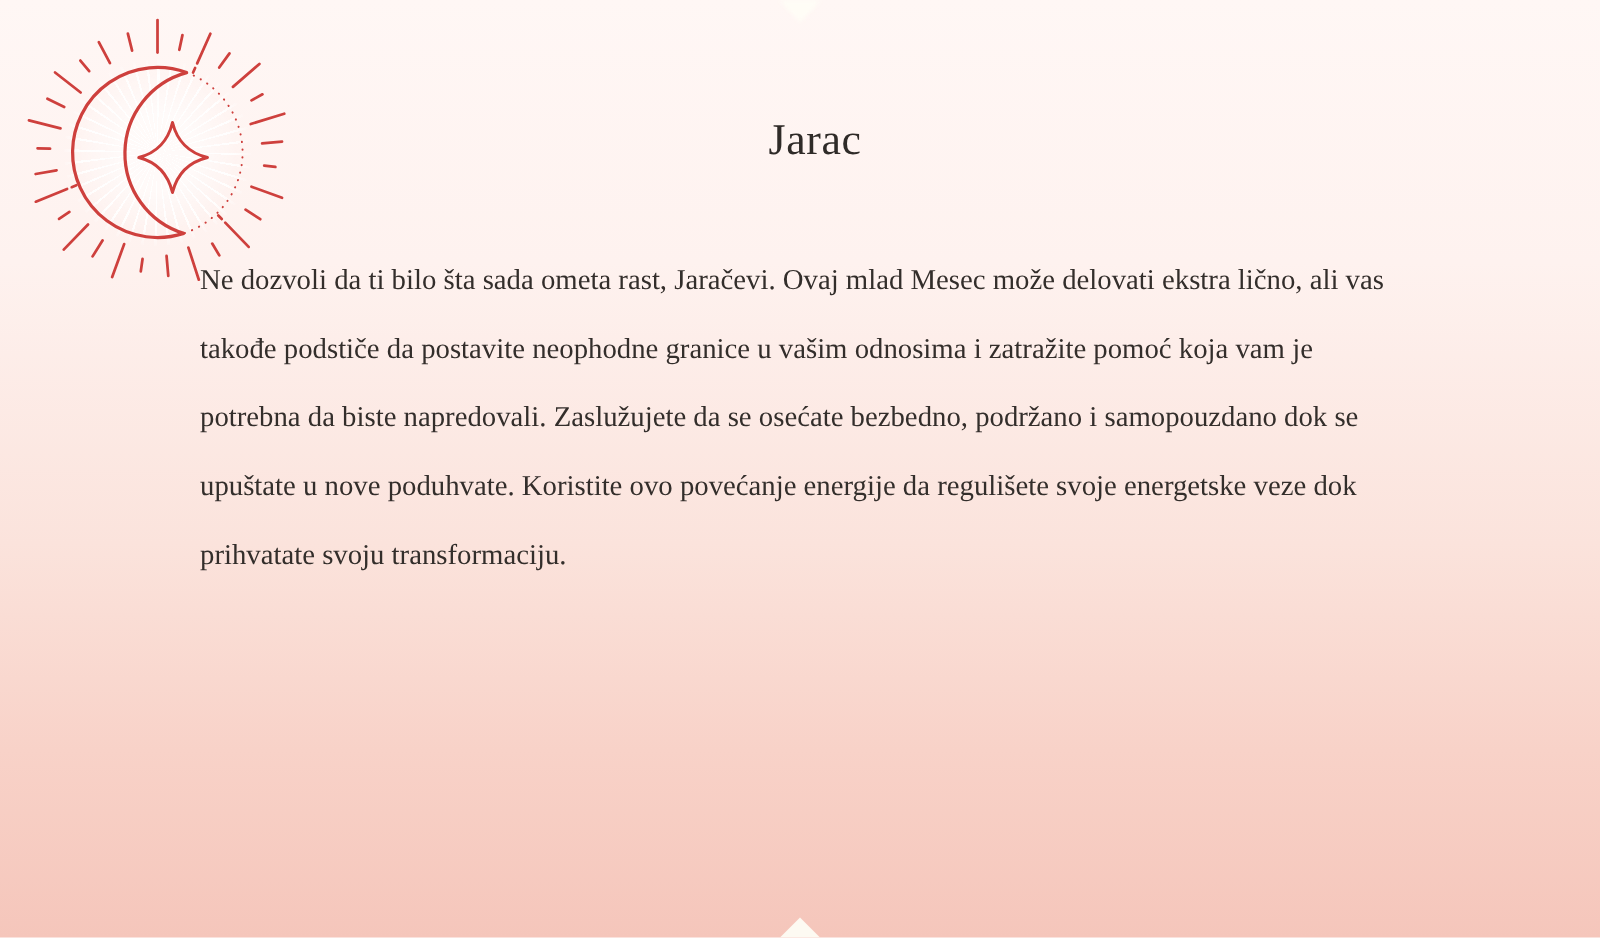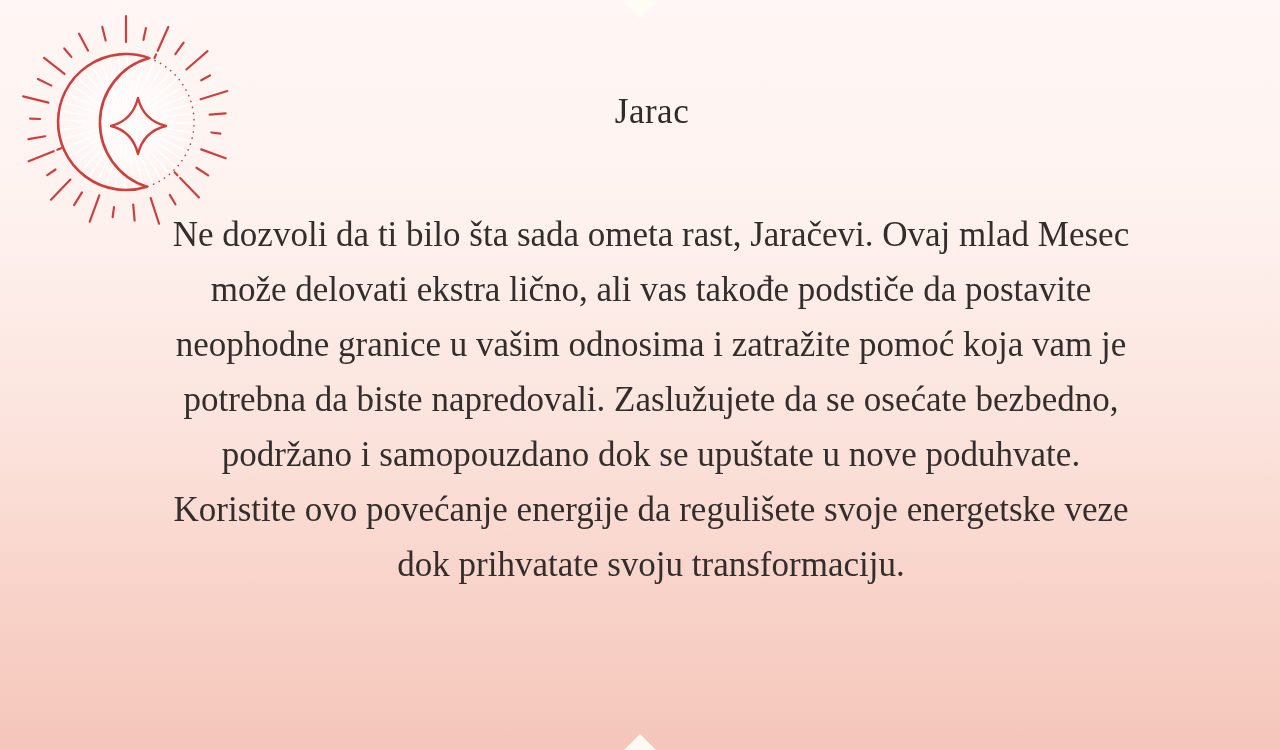--- a/index.html
+++ b/index.html
@@ -56,23 +56,23 @@
     font-size: 35px;
     font-weight: 400;
     letter-spacing: 0.5px;
     color: #2f2b28;
   }
   .body-text {
     position: absolute;
     top: 196px;
     left: 160px;
     width: 960px;
-    margin: 11px;
-    text-align: center;
-    font-size: 35px;
+    margin: 0;
+    text-align: left;
+    font-size: 23px;
     line-height: 55px;
     color: #332e2b;
   }
 
   
   .notch-top {
     position: absolute;
     top: 0;
     left: 623px;
     width: 0; height: 0;

